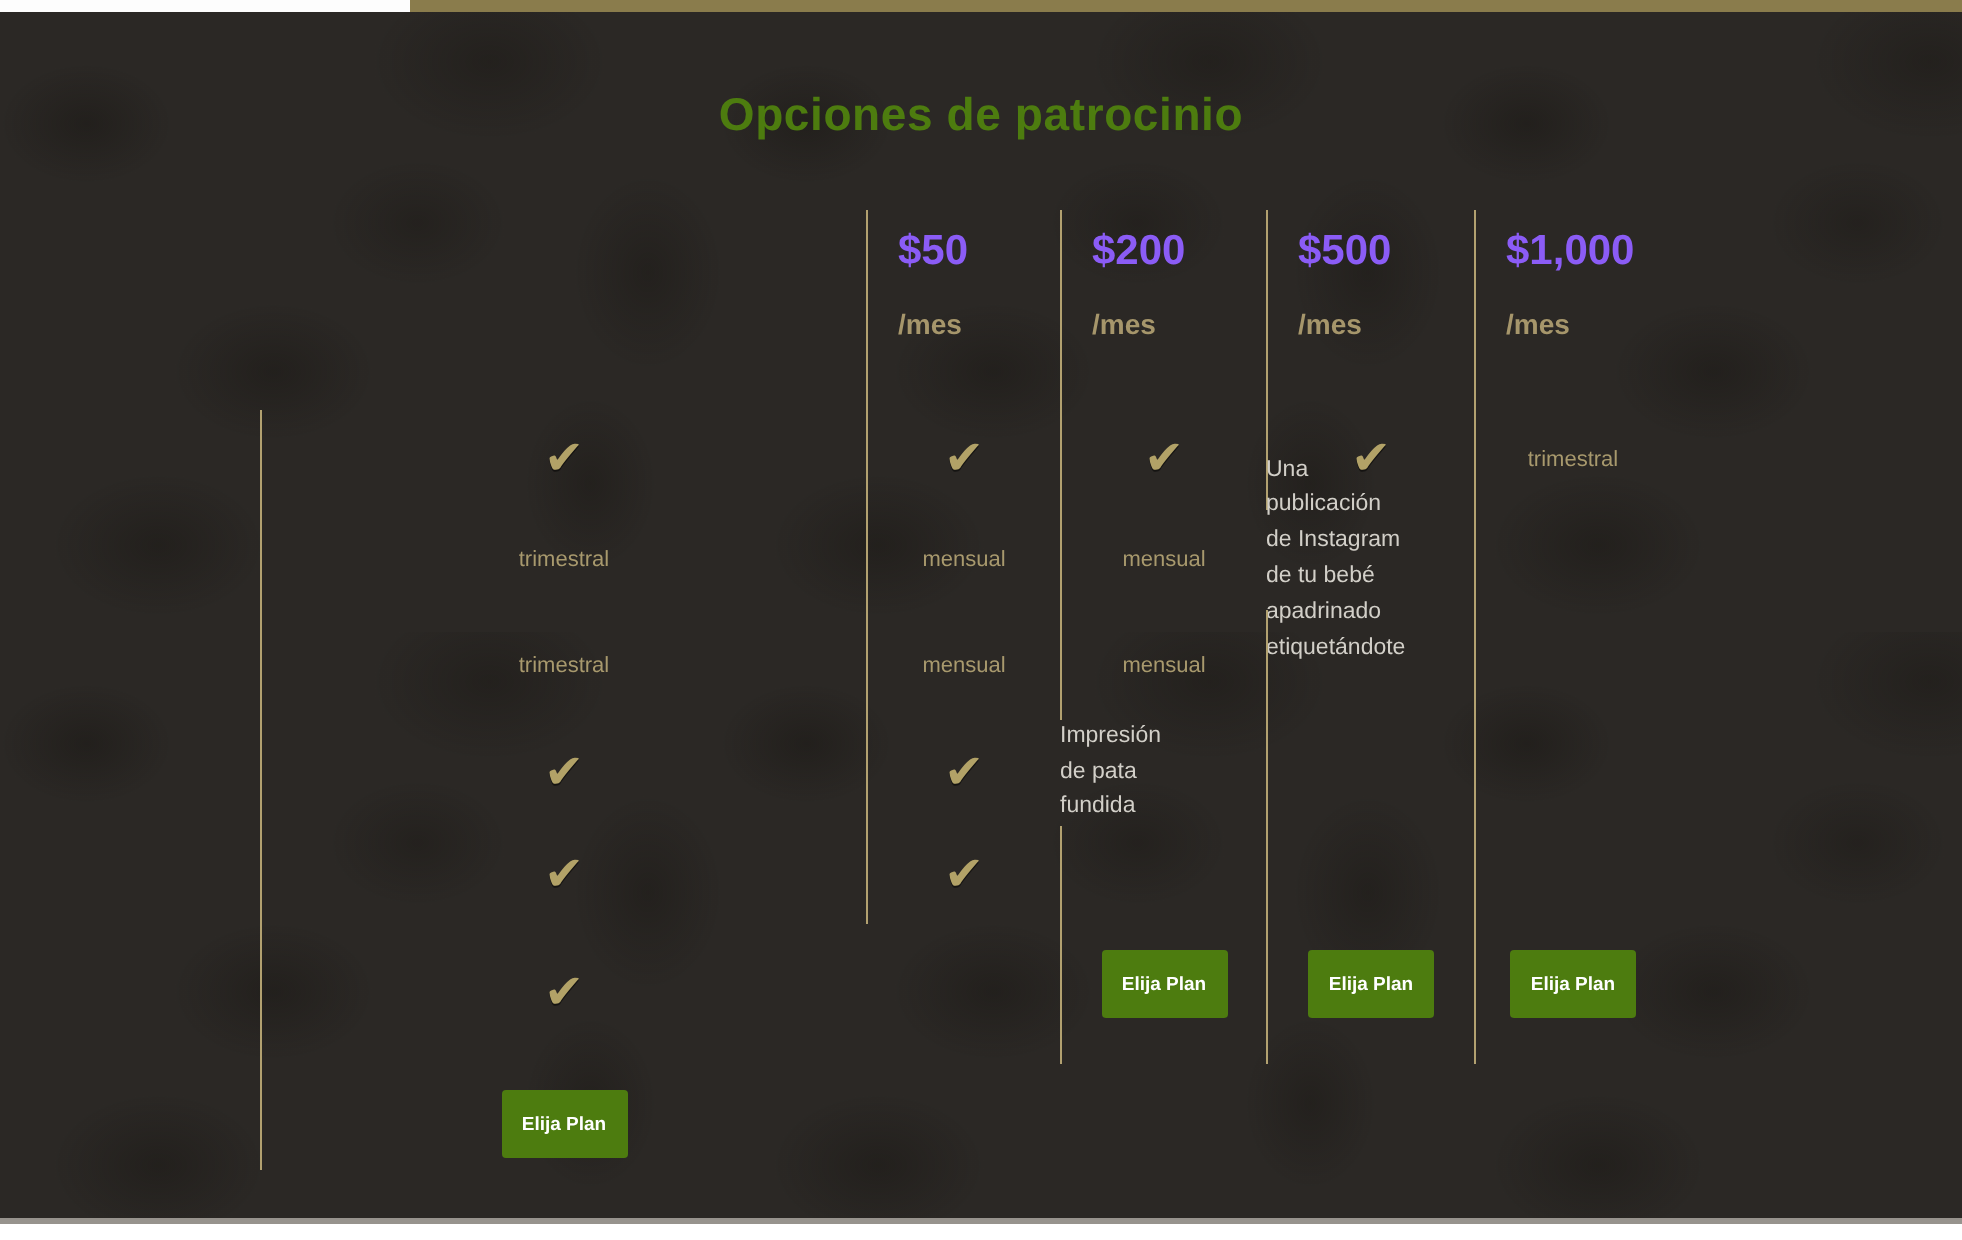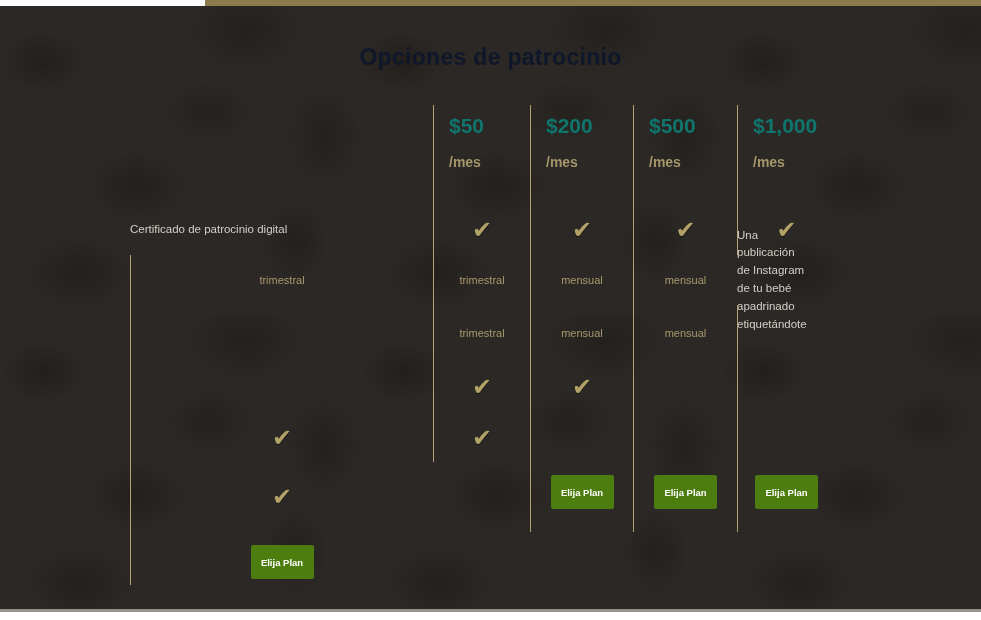--- a/index.html
+++ b/index.html
@@ -22,38 +22,38 @@
       radial-gradient(ellipse 70px 48px at 38% 58%, rgba(8,6,3,0.24), transparent 72%),
       radial-gradient(ellipse 52px 68px at 90% 42%, rgba(8,6,3,0.22), transparent 72%),
       radial-gradient(ellipse 74px 50px at 22% 86%, rgba(8,6,3,0.24), transparent 72%),
       radial-gradient(ellipse 62px 44px at 58% 34%, rgba(8,6,3,0.20), transparent 72%),
       radial-gradient(ellipse 46px 60px at 82% 76%, rgba(8,6,3,0.22), transparent 72%);
     background-size:360px 310px;
     background-repeat:repeat;
   }
   .page-title{
     position:absolute;top:44px;left:0;width:981px;margin:0;
-    text-align:center;font-size:23px;font-weight:bold;color:#0f172a;
+    text-align:center;font-size:23px;font-weight:bold;color:#4d7c0f;
     letter-spacing:0.3px;
   }
   .grid{
     position:absolute;left:130px;top:105px;width:705px;
     display:grid;
     grid-template-columns:303px 97px 103px 104px 98px;
     grid-template-rows:100px 50px 50px 55px 53px 49px 70px 53px;
   }
   .pcell{border-left:1px solid #b2a170;box-sizing:border-box;}
   .fcell{box-sizing:border-box;}
   .flabel{
     display:flex;align-items:center;
     color:#d2cfc8;font-size:11.5px;line-height:1.55;
     padding-right:38px;
   }
   .head{padding:9px 0 0 15px;}
-  .price{font-size:21px;font-weight:bold;color:#0f766e;}
+  .price{font-size:21px;font-weight:bold;color:#8b5cf6;}
   .period{font-size:14px;font-weight:bold;color:#a6966b;margin-top:16px;}
   .val{
     display:flex;align-items:center;justify-content:center;
     color:#a8996d;font-size:11px;
   }
   .check{color:#b2a267;font-size:24px;line-height:1;text-shadow:0 1px 0 rgba(0,0,0,0.5);}
   .btnrow{display:flex;align-items:flex-start;justify-content:center;padding-top:13px;}
   .cta{
     background:#4d7c0f;color:#ffffff;font-weight:bold;font-size:9.5px;
     font-family:"Liberation Sans", sans-serif;
@@ -81,21 +81,20 @@
       <div class="period">/mes</div>
     </div>
     <div class="pcell head">
       <div class="price">$500</div>
       <div class="period">/mes</div>
     </div>
     <div class="pcell head">
       <div class="price">$1,000</div>
       <div class="period">/mes</div>
     </div>
-    <div class="fcell flabel">Certificado de patrocinio digital</div>
     <div class="pcell val">
       <span class="check">✔</span>
     </div>
     <div class="pcell val">
       <span class="check">✔</span>
     </div>
     <div class="pcell val">
       <span class="check">✔</span>
     </div>
     <div class="pcell val">
@@ -111,20 +110,21 @@
     <div class="pcell val">mensual</div>
     <div class="pcell val">mensual</div>
     <div class="pcell val"></div>
     <div class="pcell val"></div>
     <div class="pcell val">
       <span class="check">✔</span>
     </div>
     <div class="pcell val">
       <span class="check">✔</span>
     </div>
+    <div class="fcell flabel">Impresión de pata fundida</div>
     <div class="pcell val"></div>
     <div class="pcell val"></div>
     <div class="pcell val">
       <span class="check">✔</span>
     </div>
     <div class="pcell val">
       <span class="check">✔</span>
     </div>
     <div class="pcell val"></div>
     <div class="pcell val"></div>

